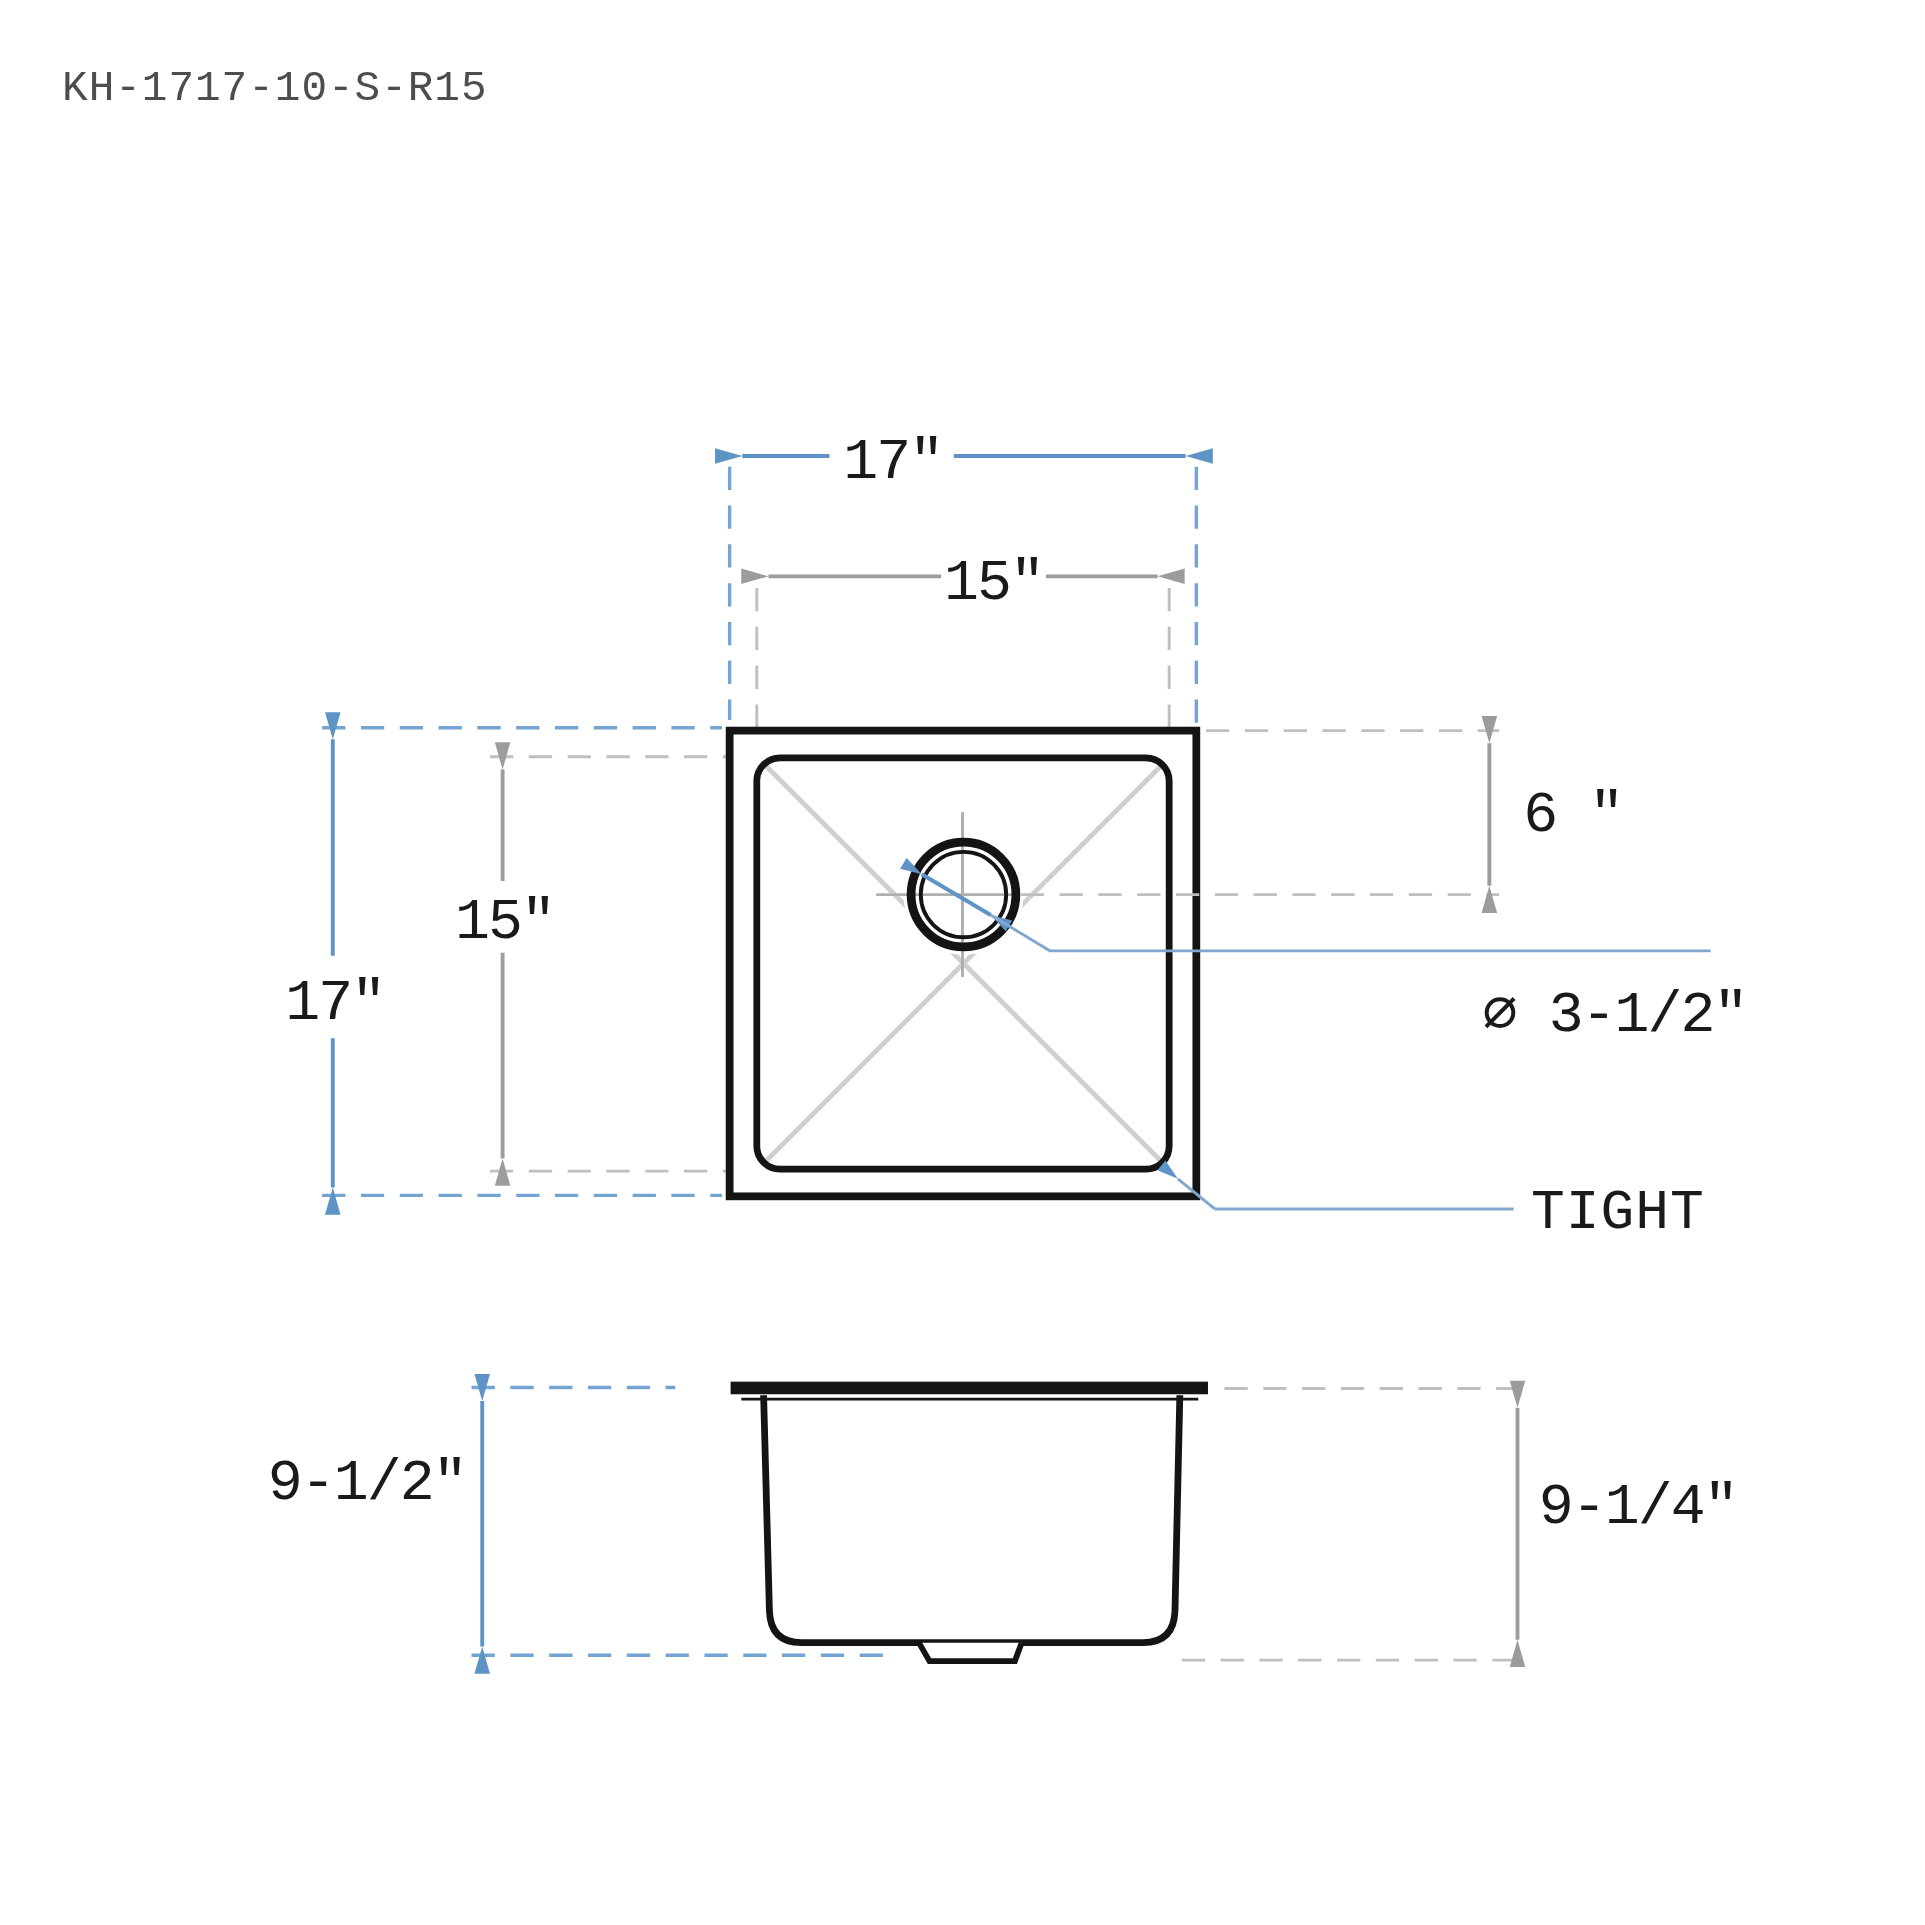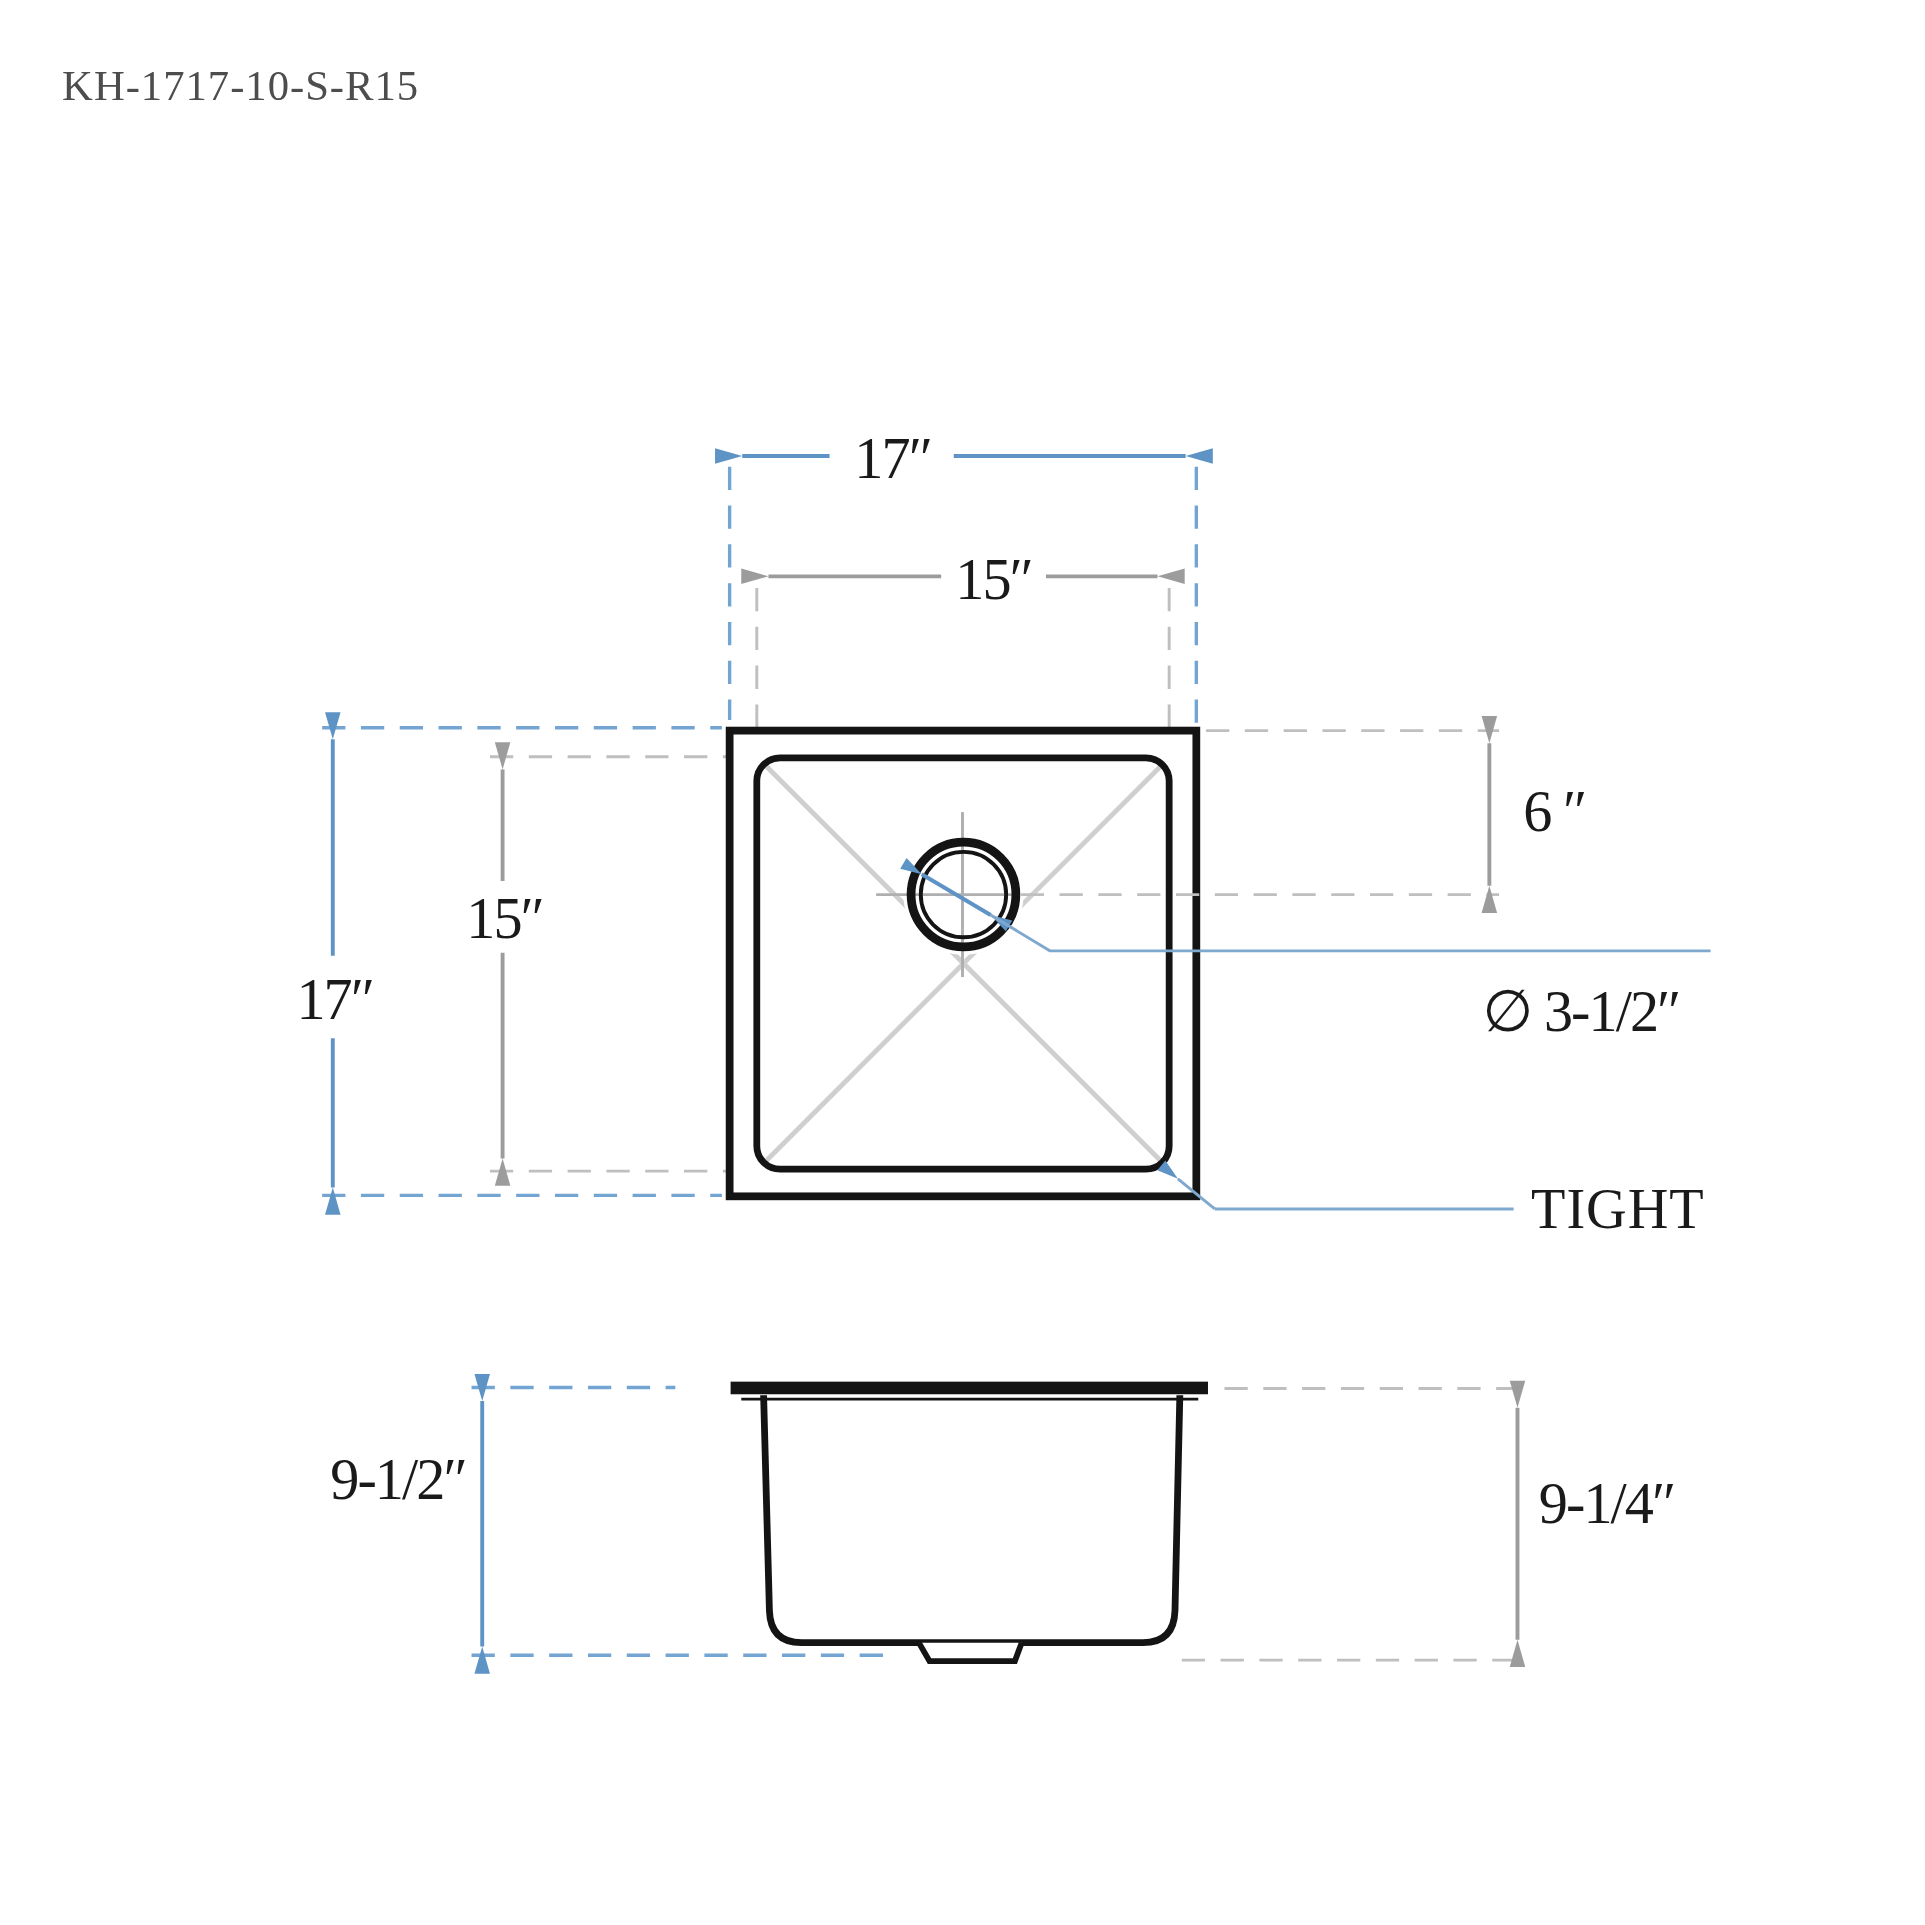--- a/index.html
+++ b/index.html
@@ -1,17 +1,17 @@
 <!DOCTYPE html>
 <html><head>
 <meta charset="utf-8">
 <style>
   html,body{margin:0;padding:0;background:#ffffff;}
   .canvas{position:relative;width:1867px;height:1925px;background:#ffffff;overflow:hidden;
-          font-family:Liberation Serif, serif;}
+          font-family:Liberation Mono, monospace;}
   svg{position:absolute;left:0;top:0;}
   text{fill:#1a1a1a;}
   .dim-label{font-size:60px;letter-spacing:-2px;}
   .title-label{font-size:44px;letter-spacing:1px;fill:#4d4d4d;}
   .tight-label{font-size:58px;letter-spacing:1px;}
 </style>
 </head>
 <body>
 
 <div class="canvas">

